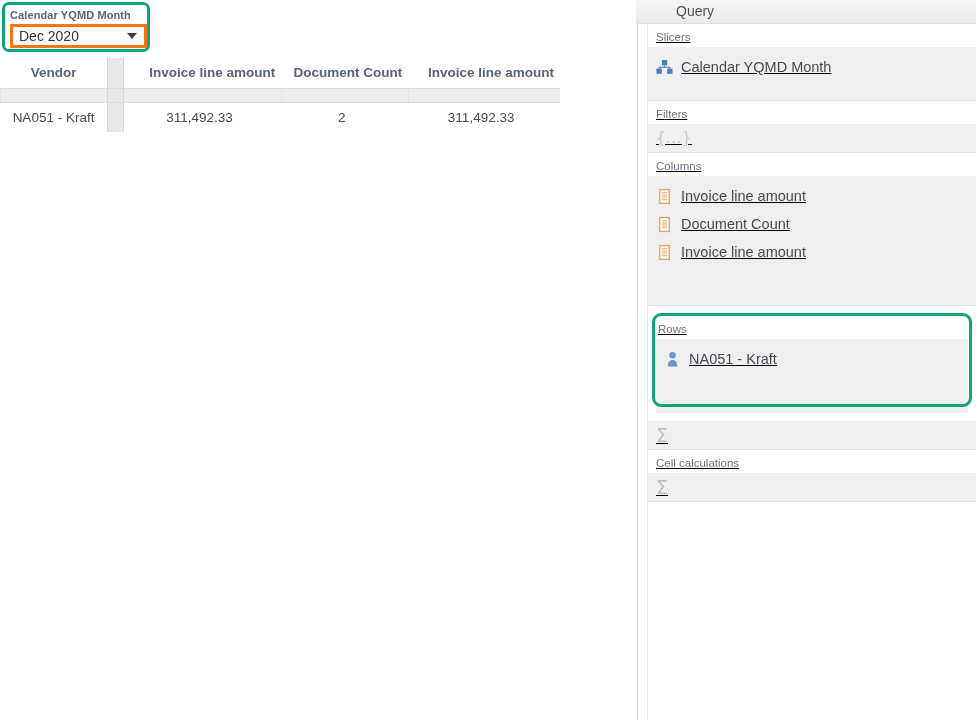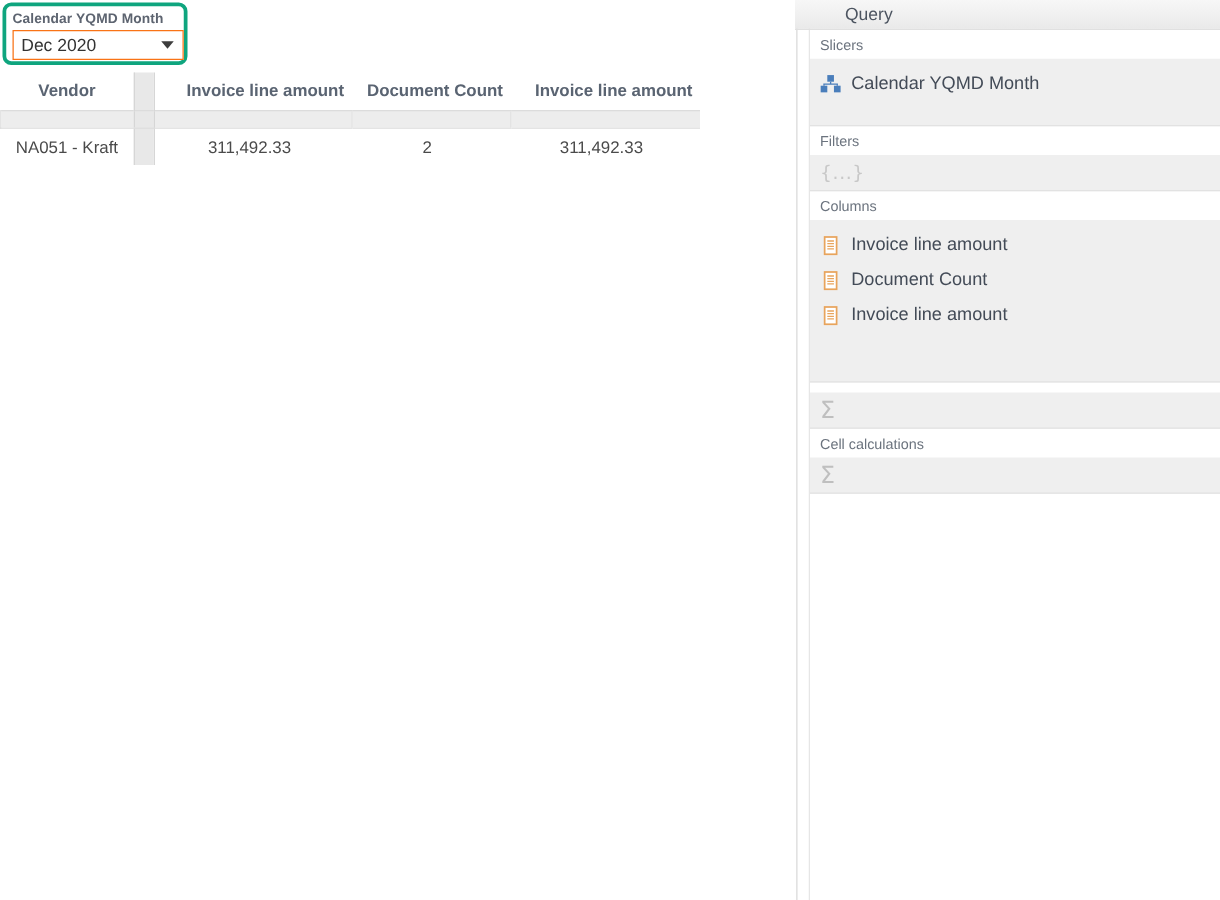--- a/index.html
+++ b/index.html
@@ -30,21 +30,21 @@
   }
   #slicer-label {
     font-size: 11px; font-weight: bold; color: #5d6470;
     letter-spacing: .1px; line-height: 14px; margin-top: 1px;
     white-space: nowrap;
   }
   #slicer-select {
     position: relative;
     margin-top: 2px;
     width: 137px; height: 24px;
-    border: 1px solid #f97316;
+    border: 3px solid #f97316;
     background: #fff;
     display: flex; align-items: center;
   }
   #slicer-value {
     font-size: 14px; color: #333; padding-left: 6px;
     white-space: nowrap; overflow: hidden;
   }
   #slicer-caret {
     position: absolute; right: 7px; top: 50%; transform: translateY(-50%);
     width: 0; height: 0;
@@ -109,21 +109,21 @@
     background: linear-gradient(to bottom, #f7f7f7 0%, #efefef 60%, #e9e9e9 100%);
     border-bottom: 1px solid #e0e0e0;
   }
   #query-title {
     position: absolute; left: 28px; top: 3px;
     font-size: 14px; color: #4c5460;
   }
 
   #sections { position: absolute; left: 0; top: 24px; width: 328px; }
 
-  .section { position: relative; margin: 0; }
+  .section { position: relative; margin: 0; text-decoration: underline; }
   .sec-label {
     font-size: 11.5px; color: #6b737e;
     padding: 7px 0 3px 8px;
     line-height: 13px;
   }
   .sec-body {
     background: #efefef;
     border-bottom: 1px solid #e2e2e2;
     padding: 6px 0 6px 0;
   }
@@ -264,20 +264,33 @@
           <div class="field-item">
             <svg class="f-icon" viewBox="0 0 16 16">
               <rect x="3.5" y="1.5" width="9" height="13" fill="#fff" stroke="#e8a45c" stroke-width="1.3"></rect>
               <path d="M5.5 4.5h5 M5.5 6.5h5 M5.5 8.5h5 M5.5 10.5h5" stroke="#e8a45c" stroke-width="1"></path>
             </svg>
             <span class="f-label">Invoice line amount</span>
           </div>
         </div>
       </div>
 
+      <div class="section highlighted" style="margin-top:10px;">
+        <div id="rows-highlight"></div>
+        <div class="sec-label">Rows</div>
+        <div class="sec-body tall-rows">
+          <div class="field-item">
+            <svg class="f-icon" viewBox="0 0 16 16">
+              <circle cx="8" cy="4" r="3" fill="#6b93c9"></circle>
+              <path d="M3.5 14.5 C3.5 10.5 5.5 8.5 8 8.5 C10.5 8.5 12.5 10.5 12.5 14.5 Z" fill="#6b93c9"></path>
+            </svg>
+            <span class="f-label">NA051 - Kraft</span>
+          </div>
+        </div>
+      </div>
 
       <div class="section" style="margin-top:8px;">
         <div class="sec-body short">
           <div class="placeholder-item">
             <span class="ph-sigma">Σ</span>
           </div>
         </div>
       </div>
 
       <div class="section">

